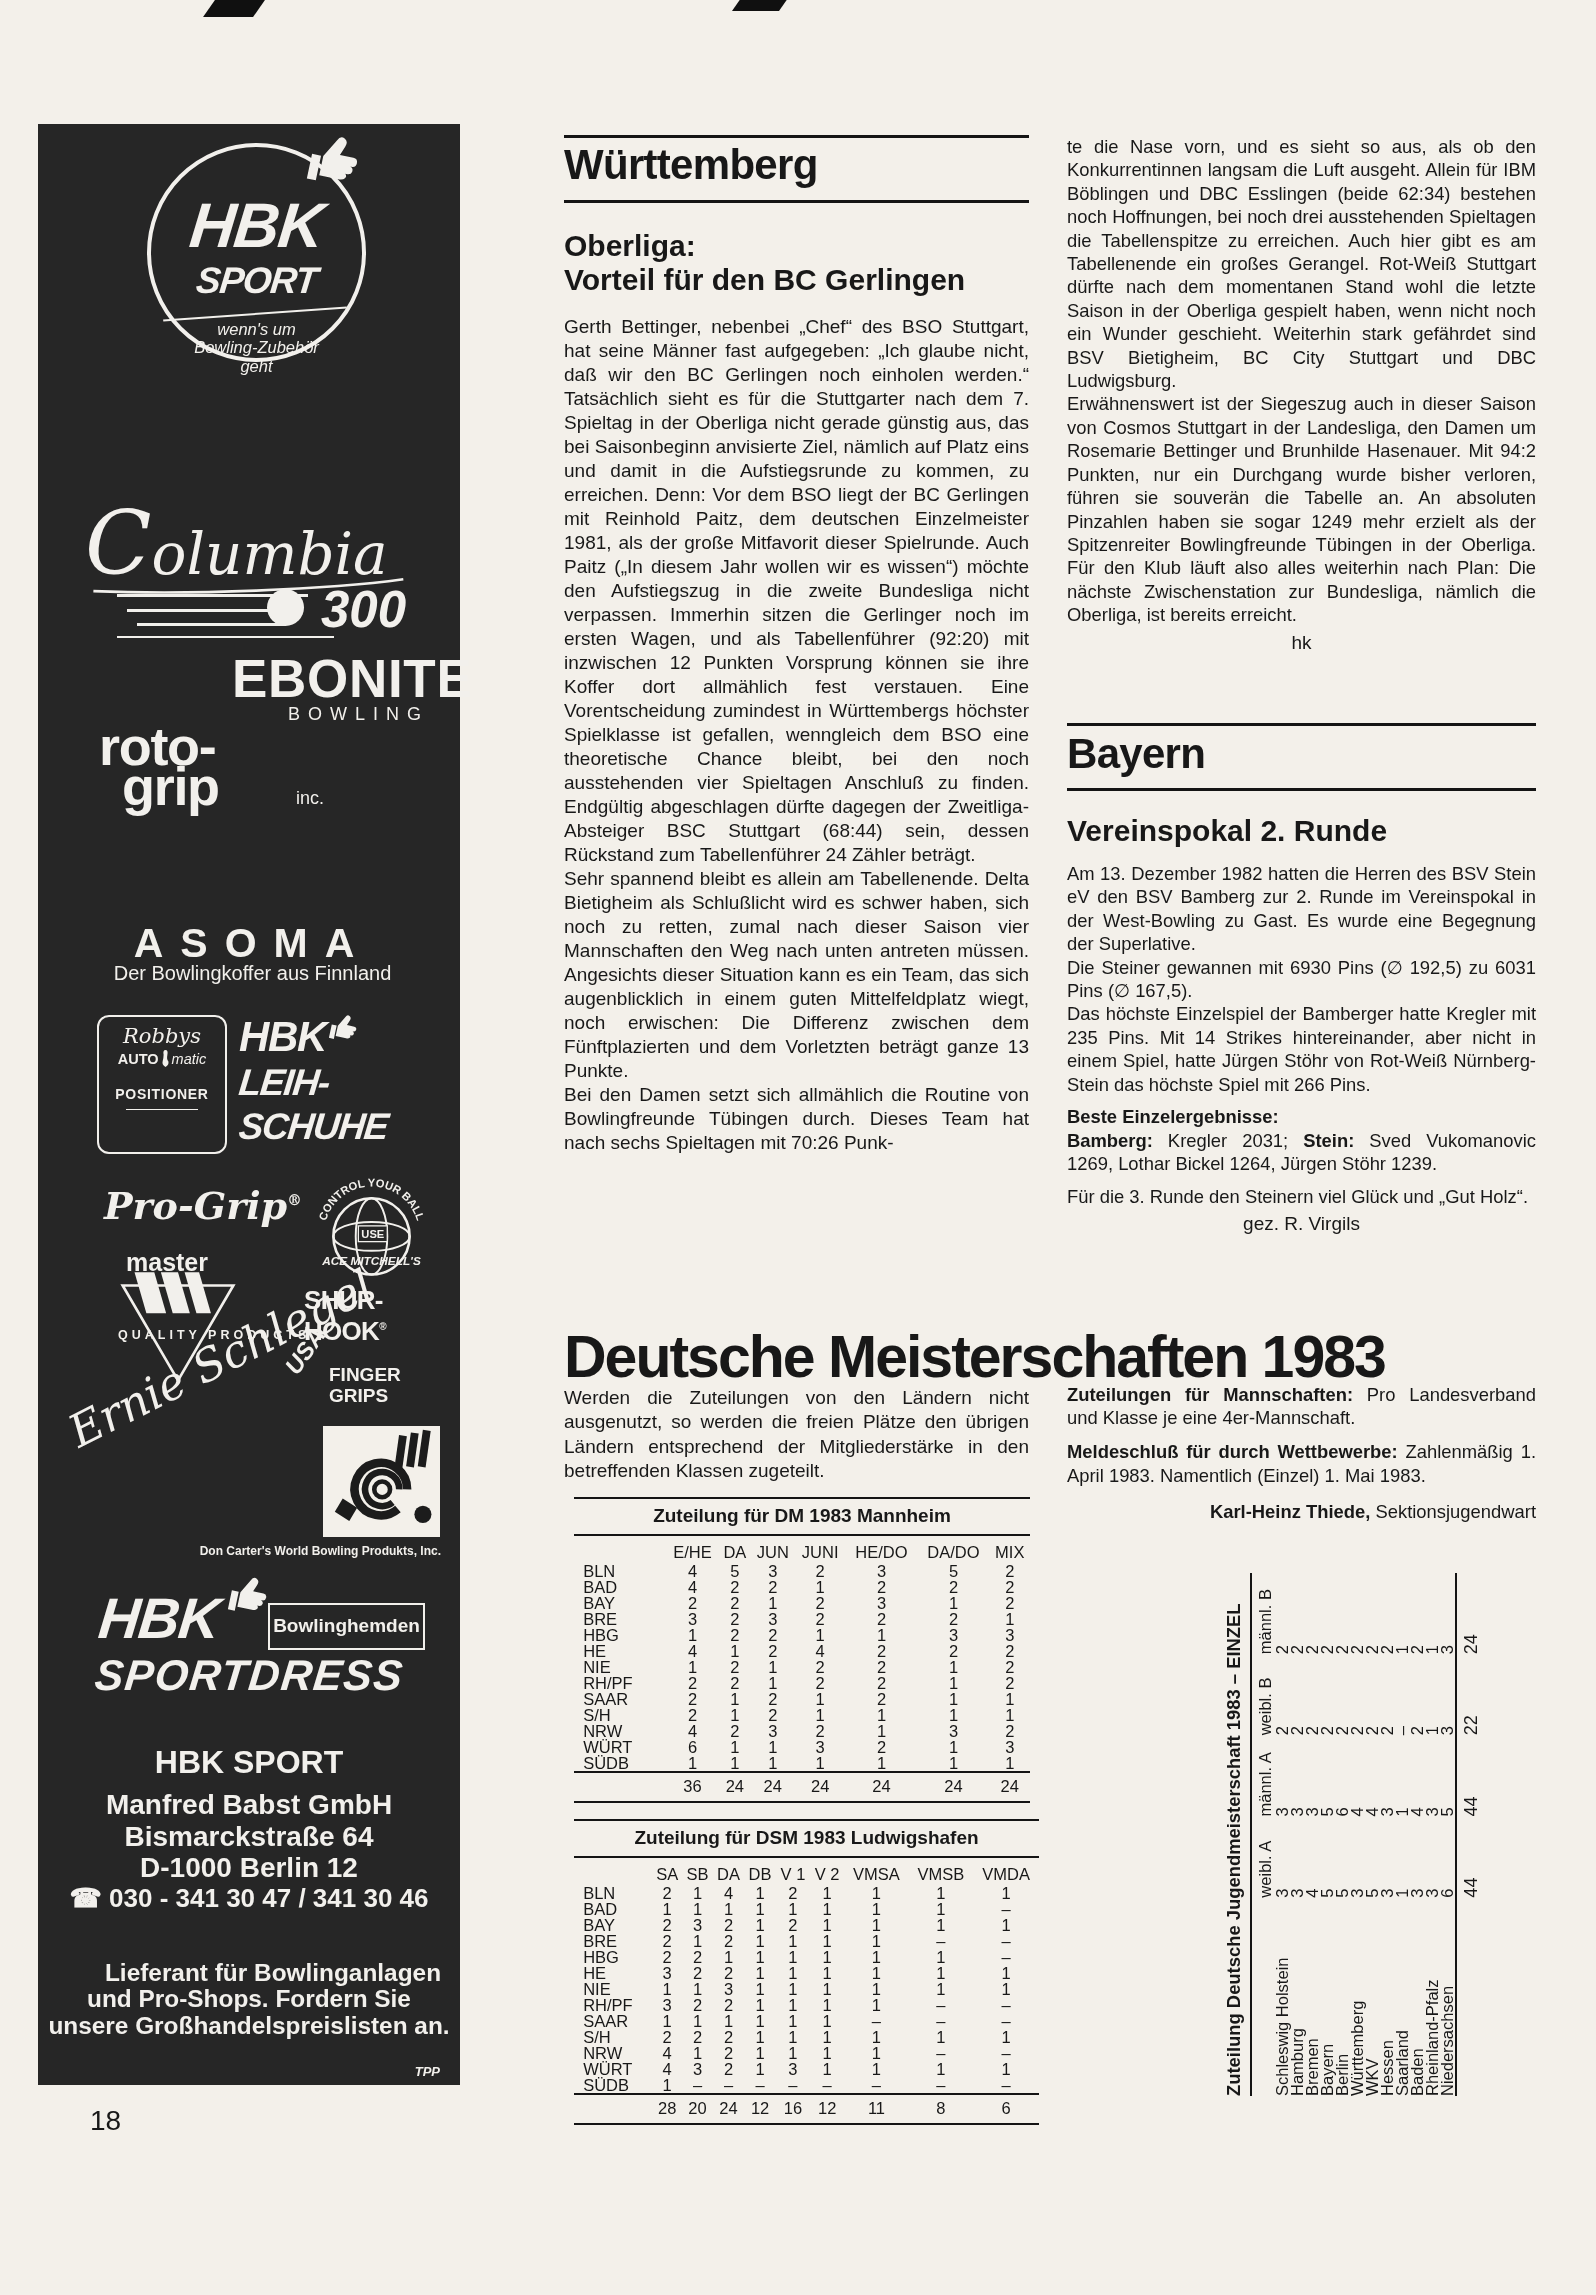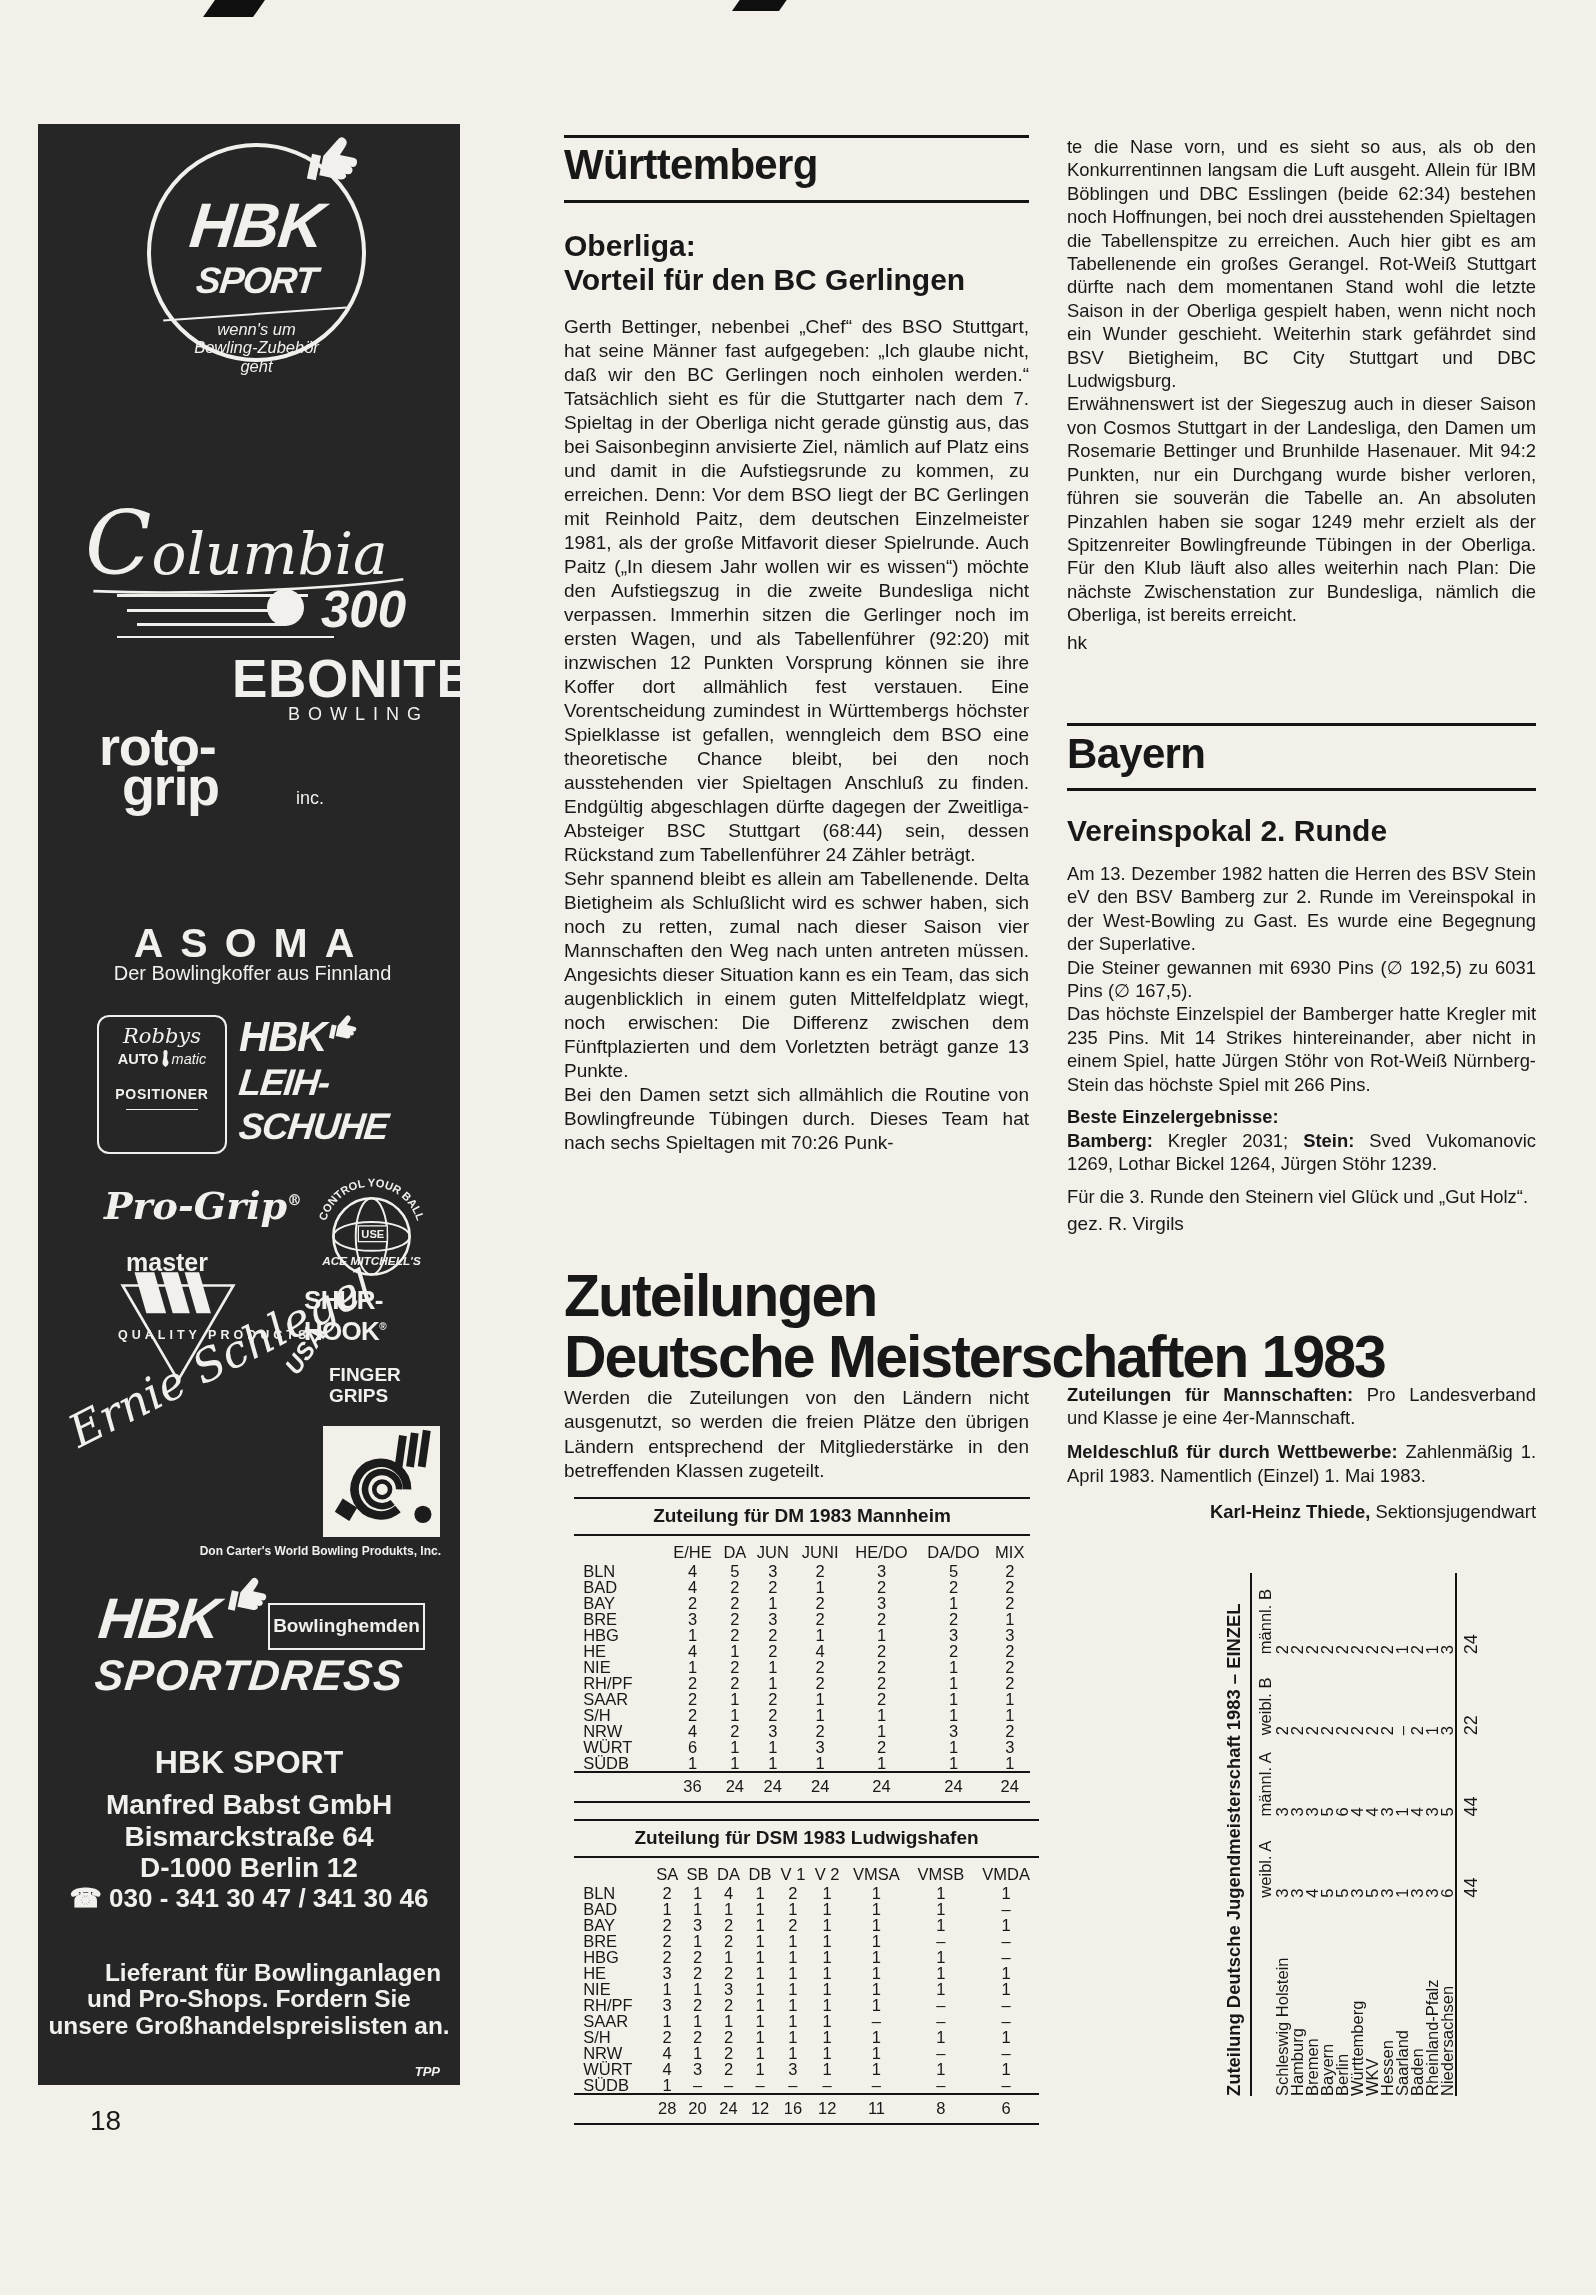--- a/index.html
+++ b/index.html
@@ -23,21 +23,21 @@
   .banner-box{border:2px solid #f2f0ec;background:#262626;text-align:center;}
   .dc-box{background:#f3f0ea;}
   
   .rule{background:#141414;}
   .h1{font-size:42px;font-weight:bold;letter-spacing:-0.7px;}
   .h2{font-size:30px;font-weight:bold;line-height:34px;}
   .body{font-size:19px;line-height:24px;text-align:justify;}
   .body p{margin:0;}
   .rbody{font-size:18.4px;line-height:23.4px;text-align:justify;}
   .rbody p{margin:0;}
-  .sig{text-align:left;font-size:19px;margin-top:4px;}
+  .sig{text-align:center;font-size:19px;margin-top:4px;}
   .b{font-weight:bold;}
   .zhead{font-size:59px;font-weight:bold;letter-spacing:-2px;white-space:nowrap;}
   
   .ztable{border-top:2.6px solid #141414;border-bottom:2.6px solid #141414;}
   .ztable .ttl{font-size:19px;font-weight:bold;text-align:center;padding:6px 0 7.2px;border-bottom:2.6px solid #141414;}
   .ztable table{width:100%;border-collapse:collapse;font-size:16.5px;margin-top:5.3px;}
   .ztable th{font-weight:normal;text-align:center;padding:1.3px 0;}
   .ztable td{text-align:center;padding:0;line-height:16px;height:16px;}
   .ztable .rowlabel,.ztable th.rowlabel{text-align:left;padding-left:9.2px;}
   .ztable tfoot td{border-top:2px solid #141414;padding:5.3px 0 6.6px;}
@@ -201,21 +201,20 @@
     <div>Oberliga:</div>
     <div>Vorteil für den BC Gerlingen</div>
   </div>
 
   <div class="abs body" style="left:564px;top:315px;width:465px;">
     <p>Gerth Bettinger, nebenbei „Chef“ des BSO Stuttgart, hat seine Männer fast aufgegeben: „Ich glaube nicht, daß wir den BC Gerlingen noch einholen werden.“ Tatsächlich sieht es für die Stuttgarter nach dem 7. Spieltag in der Oberliga nicht gerade günstig aus, das bei Saisonbeginn anvisierte Ziel, nämlich auf Platz eins und damit in die Aufstiegsrunde zu kommen, zu erreichen. Denn: Vor dem BSO liegt der BC Gerlingen mit Reinhold Paitz, dem deutschen Einzelmeister 1981, als der große Mitfavorit dieser Spielrunde. Auch Paitz („In diesem Jahr wollen wir es wissen“) möchte den Aufstiegszug in die zweite Bundesliga nicht verpassen. Immerhin sitzen die Gerlinger noch im ersten Wagen, und als Tabellenführer (92:20) mit inzwischen 12 Punkten Vorsprung können sie ihre Koffer dort allmählich fest verstauen. Eine Vorentscheidung zumindest in Württembergs höchster Spielklasse ist gefallen, wenngleich dem BSO eine theoretische Chance bleibt, bei den noch ausstehenden vier Spieltagen Anschluß zu finden. Endgültig abgeschlagen dürfte dagegen der Zweitliga-Absteiger BSC Stuttgart (68:44) sein, dessen Rückstand zum Tabellenführer 24 Zähler beträgt.</p>
     <p>Sehr spannend bleibt es allein am Tabellenende. Delta Bietigheim als Schlußlicht wird es schwer haben, sich noch zu retten, zumal nach dieser Saison vier Mannschaften den Weg nach unten antreten müssen. Angesichts dieser Situation kann es ein Team, das sich augenblicklich in einem guten Mittelfeldplatz wiegt, noch erwischen: Die Differenz zwischen dem Fünftplazierten und dem Vorletzten beträgt ganze 13 Punkte.</p>
     <p>Bei den Damen setzt sich allmählich die Routine von Bowlingfreunde Tübingen durch. Dieses Team hat nach sechs Spieltagen mit 70:26 Punk-</p>
   </div>
 
-  <div class="abs zhead" style="left:564px;top:1262px;">Zuteilungen</div>
   <div class="abs zhead" style="left:564px;top:1323px;">Deutsche Meisterschaften 1983</div>
 
   <div class="abs body" style="left:564px;top:1386px;width:465px;font-size:19px;line-height:24.4px;">Werden die Zuteilungen von den Ländern nicht ausgenutzt, so werden die freien Plätze den übrigen Ländern entsprechend der Mitgliederstärke in den betreffenden Klassen zugeteilt.</div>
 
   <div class="abs ztable" style="left:574px;top:1497px;width:456px;">
     <div class="ttl">Zuteilung für DM 1983 Mannheim</div>
     <table>
       <colgroup>
           <col style="width:92px;">
         </colgroup>

